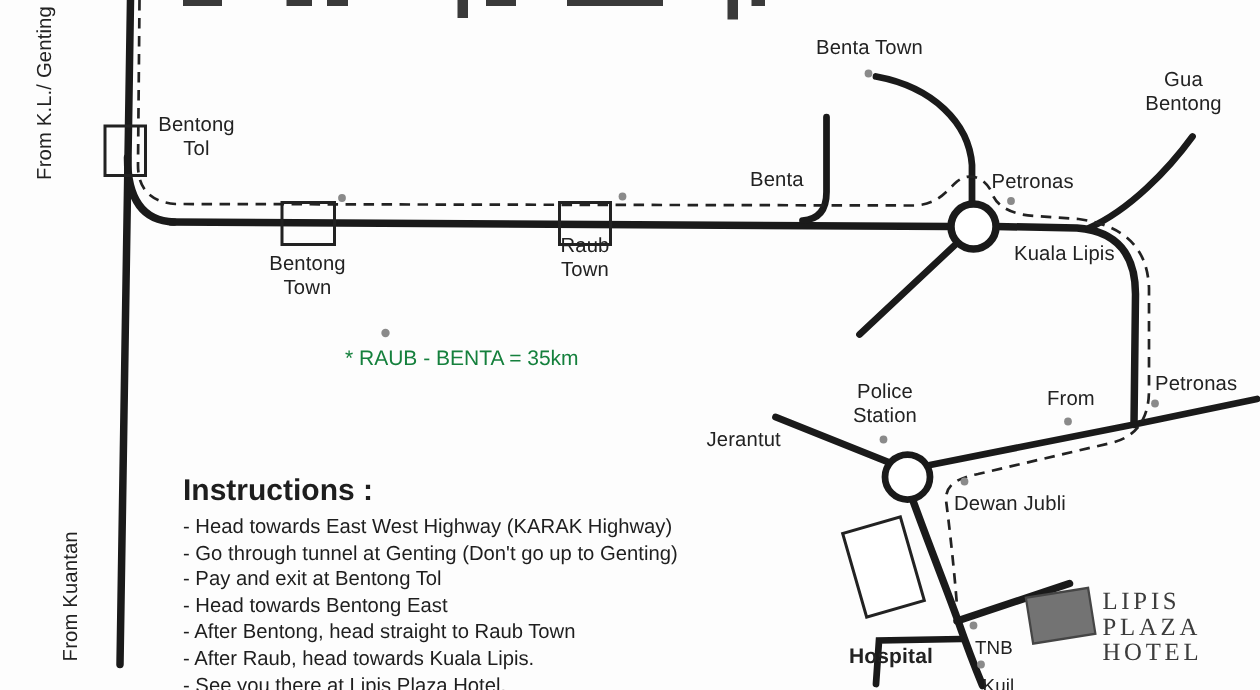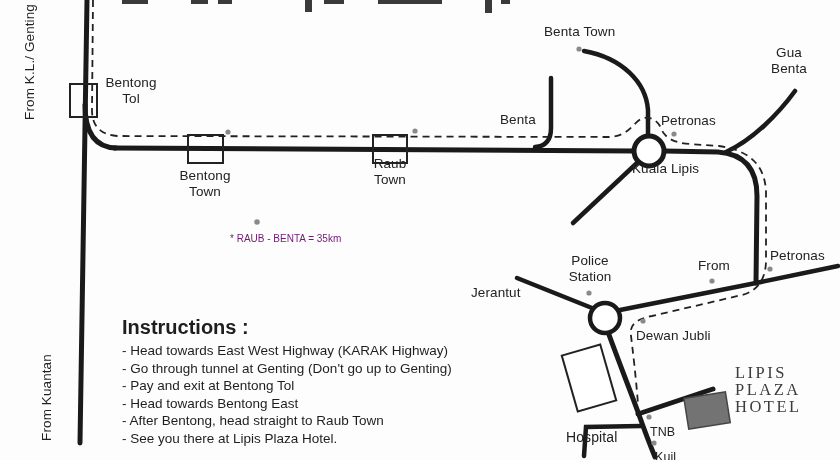--- a/index.html
+++ b/index.html
@@ -11,21 +11,21 @@
   .lbl{
     position:absolute;font-size:13.5px;line-height:1.18;color:#222;
     white-space:pre-line;letter-spacing:.1px;
   }
   .ctr{text-align:center;}
   .vert{transform:rotate(-90deg);transform-origin:0 100%;white-space:nowrap;}
   .hotel-name{
     font-family:"Liberation Serif",serif;font-size:16.5px;line-height:17px;
     letter-spacing:2.5px;color:#3c3c3c;white-space:pre-line;
   }
-  .distances{position:absolute;left:230px;top:230px;font-size:10px;line-height:17px;color:#701a75;}
+  .distances{position:absolute;left:230px;top:230px;font-size:14px;line-height:17px;color:#15803d;}
   .instructions{position:absolute;left:122px;top:316px;color:#1e1e1e;}
   .instructions .title{font-weight:bold;font-size:20px;margin-bottom:3px;}
   .instructions .item{font-size:13.5px;line-height:17.6px;}
   .small{font-size:12.5px;}
   .hospital{font-size:14px;}
 </style>
 </head>
 <body>
 
 <div id="canvas">
@@ -93,45 +93,46 @@
 
   <div class="lbl ctr" style="left:101px;top:75px;width:60px;">Bentong
 Tol</div>
   <div class="lbl ctr" style="left:170px;top:168px;width:70px;">Bentong
 Town</div>
   <div class="lbl ctr" style="left:355px;top:156px;width:70px;">Raub
 Town</div>
   <div class="lbl" style="left:500px;top:112px;text-align:center;">Benta</div>
   <div class="lbl" style="left:544px;top:24px;">Benta Town</div>
   <div class="lbl ctr" style="left:757px;top:45px;width:64px;">Gua
-Benta</div>
+Bentong</div>
   <div class="lbl" style="left:661px;top:113px;">Petronas</div>
-  <div class="lbl" style="left:632px;top:161px;">Kuala Lipis</div>
+  <div class="lbl" style="left:676px;top:161px;">Kuala Lipis</div>
   <div class="lbl" style="left:770px;top:248px;">Petronas</div>
   <div class="lbl" style="left:698px;top:258px;">From</div>
   <div class="lbl ctr" style="left:562px;top:253px;width:56px;">Police
 Station</div>
   <div class="lbl" style="left:471px;top:285px;">Jerantut</div>
   <div class="lbl" style="left:636px;top:328px;">Dewan Jubli</div>
-  <div class="lbl hospital" style="left:566px;top:429px;">Hospital</div>
+  <div class="lbl hospital" style="left:566px;top:429px;font-weight:bold;">Hospital</div>
   <div class="lbl small" style="left:650px;top:425px;">TNB</div>
   <div class="lbl small" style="left:655px;top:450px;">Kuil</div>
-  <div class="lbl hotel-name" style="left:735px;top:364px;">LIPIS
+  <div class="lbl hotel-name" style="left:735px;top:392px;">LIPIS
 PLAZA
 HOTEL</div>
 
   <div class="distances">
       <div>* RAUB - BENTA = 35km</div>
     </div>
 
   <div class="instructions">
     <div class="title">Instructions :</div>
     <div>
         <div class="item">- Head towards East West Highway (KARAK Highway)</div>
         <div class="item">- Go through tunnel at Genting (Don't go up to Genting)</div>
         <div class="item">- Pay and exit at Bentong Tol</div>
         <div class="item">- Head towards Bentong East</div>
         <div class="item">- After Bentong, head straight to Raub Town</div>
+        <div class="item">- After Raub, head towards Kuala Lipis.</div>
         <div class="item">- See you there at Lipis Plaza Hotel.</div>
       </div>
   </div>
 
 </div>
 
 </body></html>

